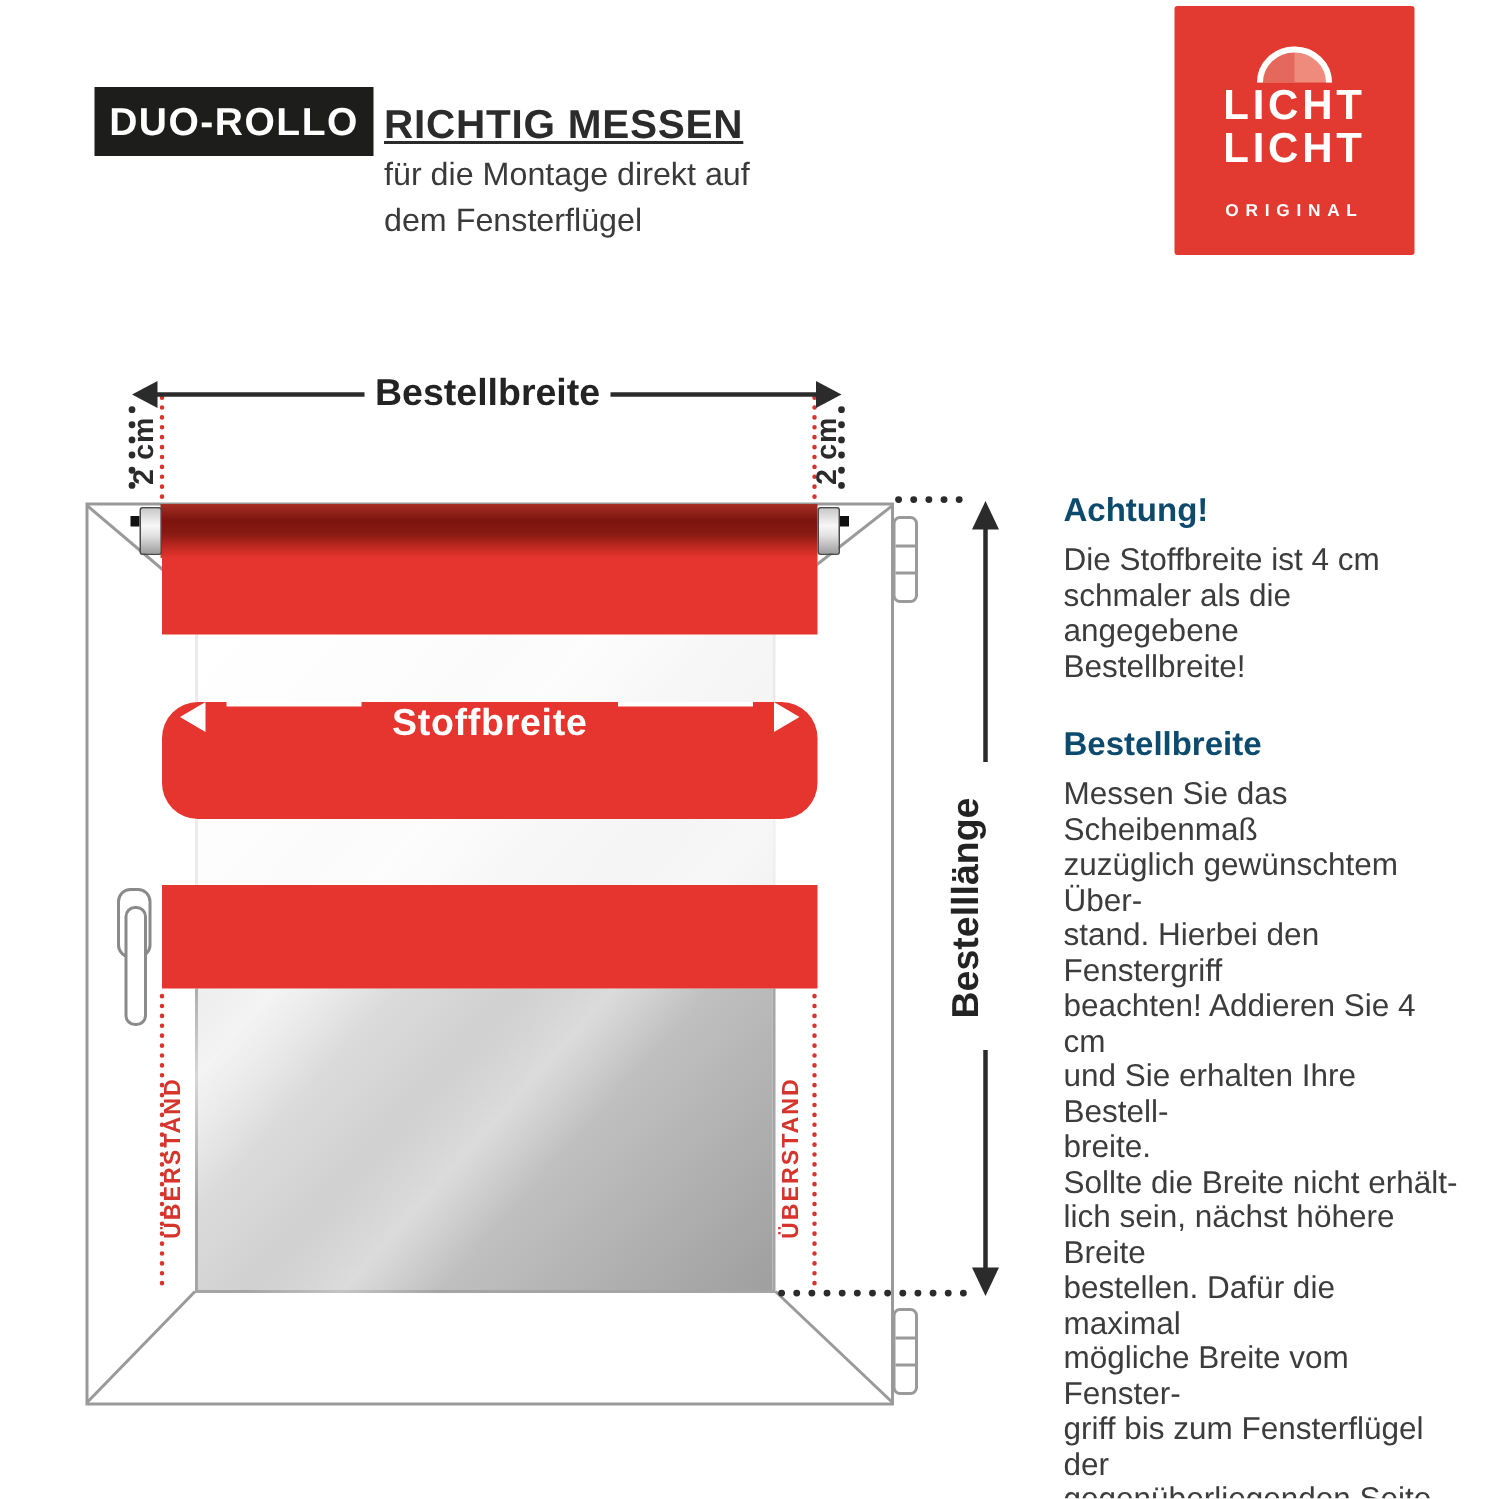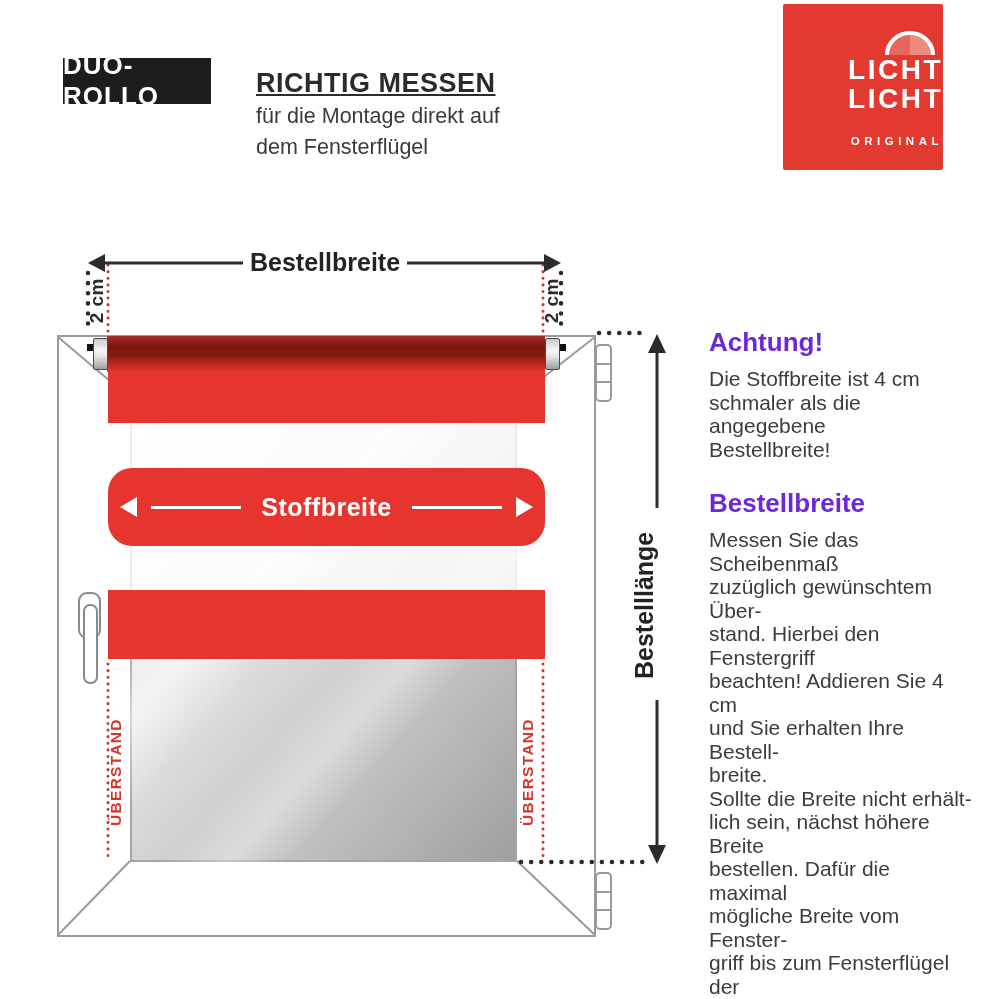--- a/index.html
+++ b/index.html
@@ -3,50 +3,50 @@
 <meta charset="utf-8">
 <style>
   * { margin:0; padding:0; box-sizing:border-box; }
   html,body { background:#fff; }
   .page {
     position:relative; width:999px; height:999px; background:#ffffff;
     font-family:"Liberation Sans", sans-serif; overflow:hidden; color:#2b2b2b;
   }
   
   .badge {
-    position:absolute; left:63px; top:58px; width:148px; height:46px;
+    position:absolute; left:63px; top:58px; width:186px; height:46px;
     background:#1d1d1b; color:#fff; display:flex; align-items:center; justify-content:center;
     font-size:26px; font-weight:bold; letter-spacing:1px;
   }
   .title { position:absolute; left:256px; top:68px; font-size:27px; font-weight:bold; letter-spacing:.5px; color:#2b2b2b;text-decoration:underline; }
   .subtitle { position:absolute; left:256px; top:101px; font-size:21.5px; color:#3a3a3a; line-height:1.45; white-space:pre-line; }
   
   .logo {
     position:absolute; left:783px; top:4px; width:160px; height:166px;
-    background:#e23a30; border-radius:2px; display:flex; flex-direction:column; align-items:flex-end;
+    background:#e23a30; border-radius:2px; display:flex; flex-direction:column; align-items:center;
   }
   .logo-dome { margin-top:20px; }
   .logo-word { color:#fff; font-weight:bold; font-size:28px; letter-spacing:2.5px; line-height:1.02; }
   .logo-tag { color:#fff; font-size:11.5px; font-weight:bold; letter-spacing:4.5px; margin-top:22px; }
   
   .abs { position:absolute; }
   .lines { position:absolute; left:0; top:0; z-index:3; pointer-events:none; }
   .window-frame { left:57px; top:335px; width:539px; height:602px; border:2px solid #9a9a9a; background:#fff; z-index:1; }
   .window-glass {
     left:130px; top:396px; width:387px; height:466px; border:2px solid #a5a5a5;
     background:linear-gradient(132deg,#ffffff 0%,#f4f4f4 22%,#dcdcdc 45%,#c0c0c0 72%,#9f9f9f 100%); z-index:2;
   }
   .glass-streak {
     left:130px; top:396px; width:387px; height:466px; z-index:2;
     background:linear-gradient(132deg,transparent 28%,rgba(255,255,255,.55) 36%,transparent 46%,transparent 56%,rgba(255,255,255,.35) 64%,transparent 72%);
   }
   .sheer { left:108px; top:372px; width:437px; height:287px; background:rgba(255,255,255,.78); z-index:4; }
   .stripe { left:108px; width:437px; background:#e5352e; z-index:5; }
   .stripe1 { top:372px; height:51px; }
-  .stripe2 { top:468px; height:78px; display:flex; align-items:center; padding:0 12px; gap:14px;border-radius:24px; }
+  .stripe2 { top:468px; height:78px; display:flex; padding:0 12px; gap:14px;border-radius:24px; }
   .stripe3 { top:590px; height:69px; }
   .tube {
     left:107px; top:336px; width:438px; height:36px; z-index:6;
     background:linear-gradient(180deg,#a62e26 0%,#7c150e 30%,#871a12 55%,#c02920 80%,#e5352e 100%);
   }
   .cap {
     top:338px; width:15px; height:32px; z-index:7; border:1px solid #4a4a4a; border-radius:2px;
     background:linear-gradient(180deg,#c9c9c9 0%,#f7f7f7 38%,#e2e2e2 60%,#9e9e9e 100%);
   }
   .cap-left { left:93px; } .cap-right { left:545px; }
@@ -69,21 +69,21 @@
   
   .handle-base { left:78px; top:592px; width:23px; height:47px; border:2.5px solid #8a8a8a; border-radius:9px; background:#fff; z-index:7; }
   .handle-lever { left:83px; top:604px; width:15px; height:80px; border:2.5px solid #8a8a8a; border-radius:7px; background:#fff; z-index:7; }
   .hinge { left:595px; width:17px; height:58px; border:2px solid #9a9a9a; border-radius:5px; background:#fff; z-index:7;
            display:flex; flex-direction:column; }
   .hinge > span { flex:1; border-bottom:2px solid #9a9a9a; }
   .hinge > span:last-child { border-bottom:none; }
   .hinge-top { top:344px; } .hinge-bottom { top:872px; }
   
   .info { position:absolute; left:709px; top:327px; width:264px; }
-  .info h3 { font-size:26px; font-weight:bold; color:#6d28d9; margin:0 0 9px; }
+  .info h3 { font-size:22px; font-weight:bold; color:#0c4a6e; margin:0 0 9px; }
   .info p { font-size:21px; line-height:23.5px; color:#3c3c3c; margin:0 0 27px; white-space:pre-line; }
 </style>
 </head>
 <body>
 
 <div class="page">
 
   <div class="badge">DUO-ROLLO</div>
   <div class="title">RICHTIG MESSEN</div>
   <div class="subtitle">für die Montage direkt auf

